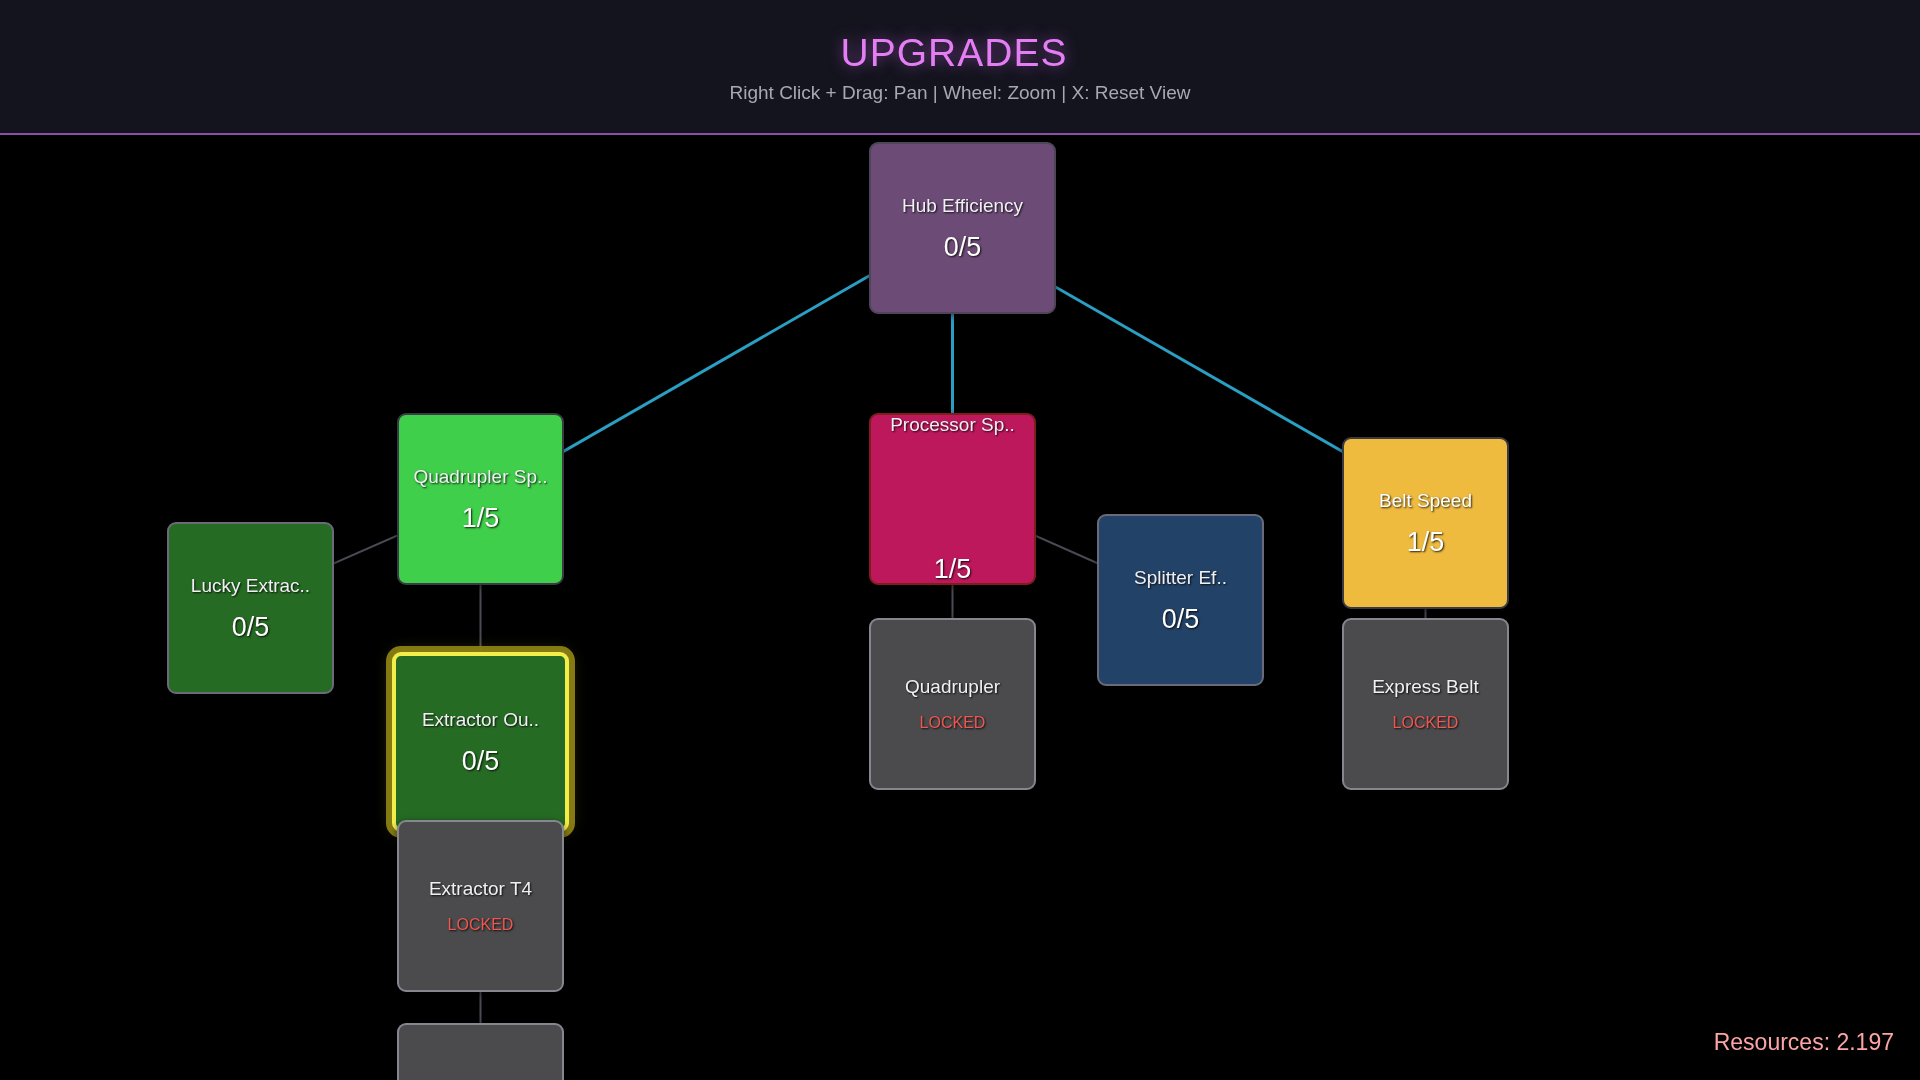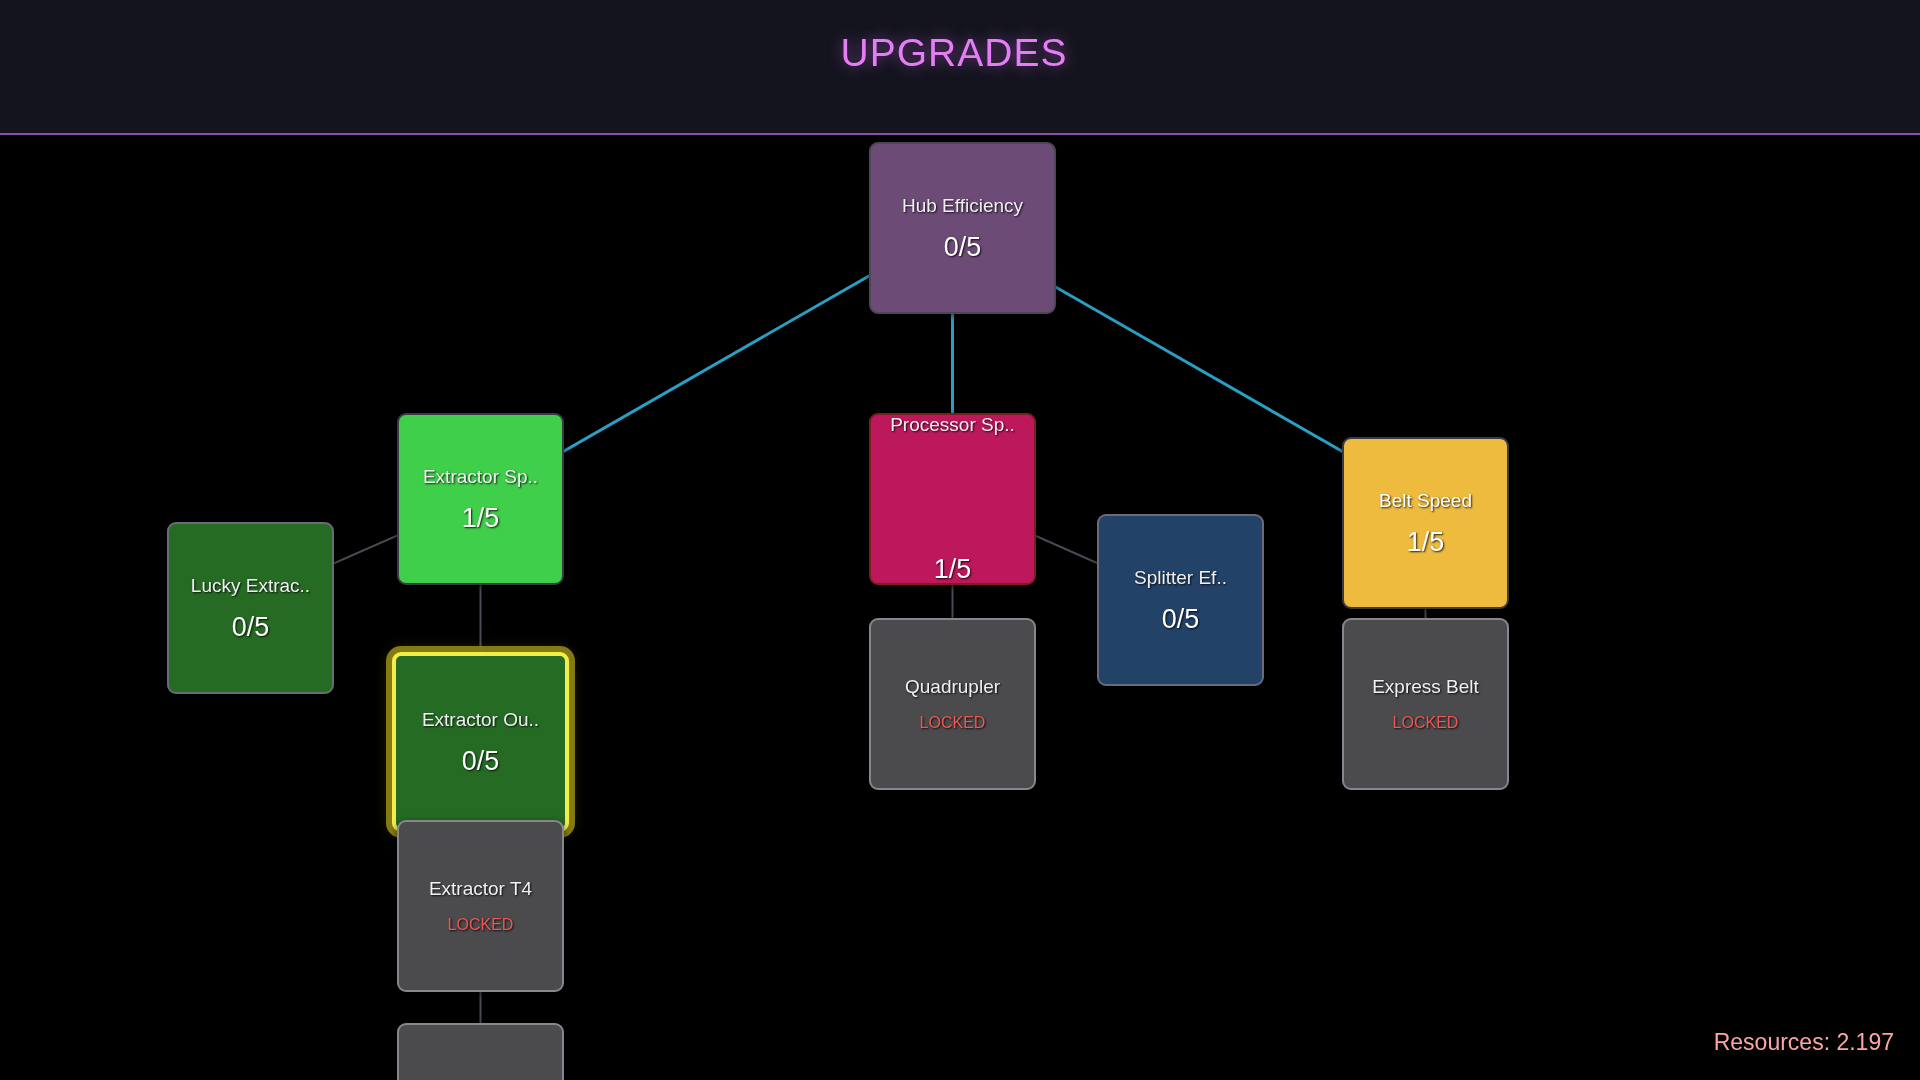--- a/index.html
+++ b/index.html
@@ -224,20 +224,21 @@
         <div class="bname">Splitter</div>
         <div class="blvl">Lvl 7</div>
       </div>
     </div>
 </div>
 
 <div id="overlay">
 
   <div id="header">
     <div id="page-title">UPGRADES</div>
+    <div id="hint">Right Click + Drag: Pan | Wheel: Zoom | X: Reset View</div>
   </div>
 
   <div id="tree">
     <svg id="links" viewBox="0 0 1920 945">
         <line x1="952.5" y1="93" x2="480.5" y2="364" stroke="#2a9fc4" stroke-width="3"></line>
         <line x1="952.5" y1="93" x2="952.5" y2="364" stroke="#2a9fc4" stroke-width="3"></line>
         <line x1="952.5" y1="93" x2="1425.5" y2="364" stroke="#2a9fc4" stroke-width="3"></line>
         <line x1="480.5" y1="364" x2="250.5" y2="465" stroke="#4a4a55" stroke-width="2"></line>
         <line x1="480.5" y1="364" x2="480.5" y2="573" stroke="#4a4a55" stroke-width="2"></line>
         <line x1="480.5" y1="573" x2="480.5" y2="771" stroke="#4a4a55" stroke-width="2"></line>
@@ -245,21 +246,21 @@
         <line x1="952.5" y1="364" x2="1180.5" y2="465" stroke="#4a4a55" stroke-width="2"></line>
         <line x1="952.5" y1="364" x2="952.5" y2="569" stroke="#4a4a55" stroke-width="2"></line>
         <line x1="1425.5" y1="364" x2="1425.5" y2="569" stroke="#4a4a55" stroke-width="2"></line>
       </svg>
     <div id="nodes">
         <div class="node purple" style="left: 869px; top: 7px; width: 187px; height: 172px;">
           <div class="nm">Hub Efficiency</div>
           <div class="lv">0/5</div>
         </div>
         <div class="node greenb" style="left: 397px; top: 278px; width: 167px; height: 172px;">
-          <div class="nm">Extractor Sp..</div>
+          <div class="nm">Quadrupler Sp..</div>
           <div class="lv">1/5</div>
         </div>
         <div class="node bluel" style="left: 869px; top: 278px; width: 167px; height: 172px;">
           <div class="nm">Processor Sp..</div>
           <div class="lv">1/5</div>
         </div>
         <div class="node gold" style="left: 1342px; top: 278px; width: 167px; height: 172px; margin-top: 24px;">
           <div class="nm">Belt Speed</div>
           <div class="lv">1/5</div>
         </div>

